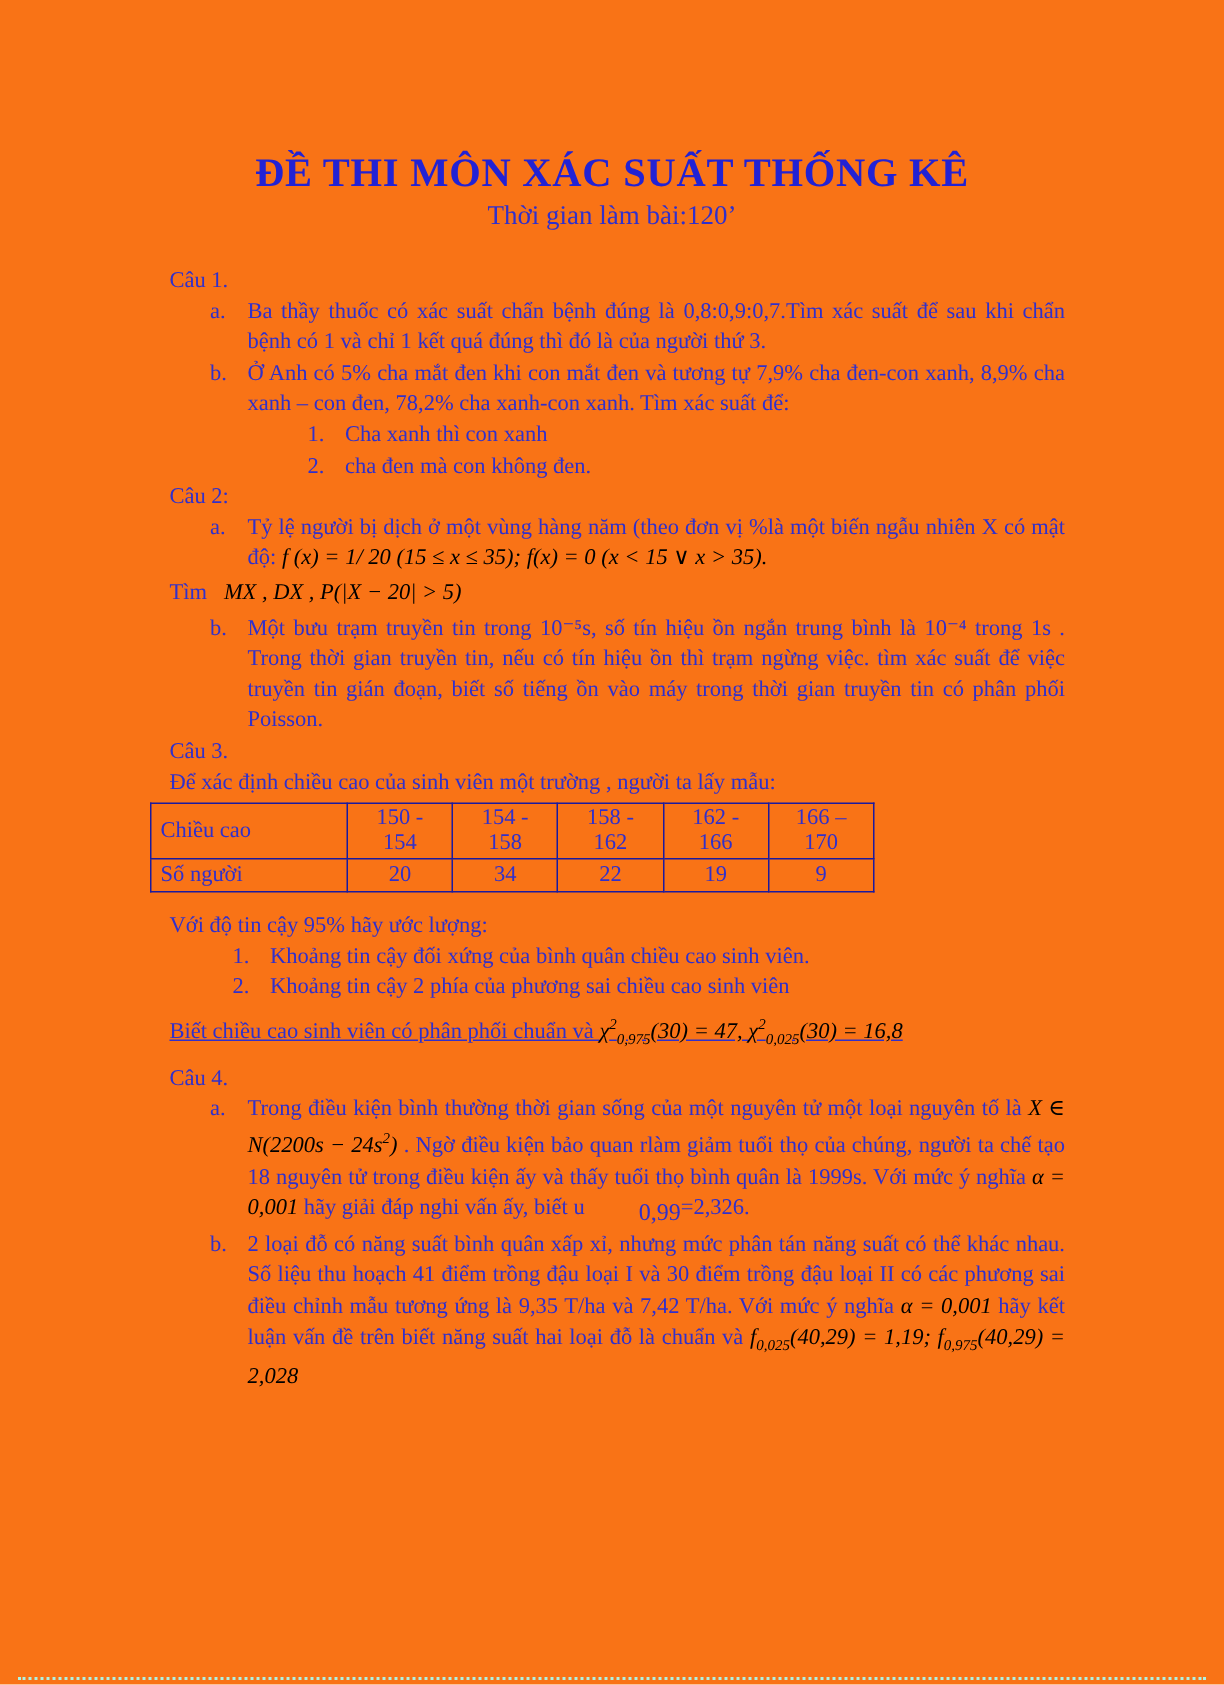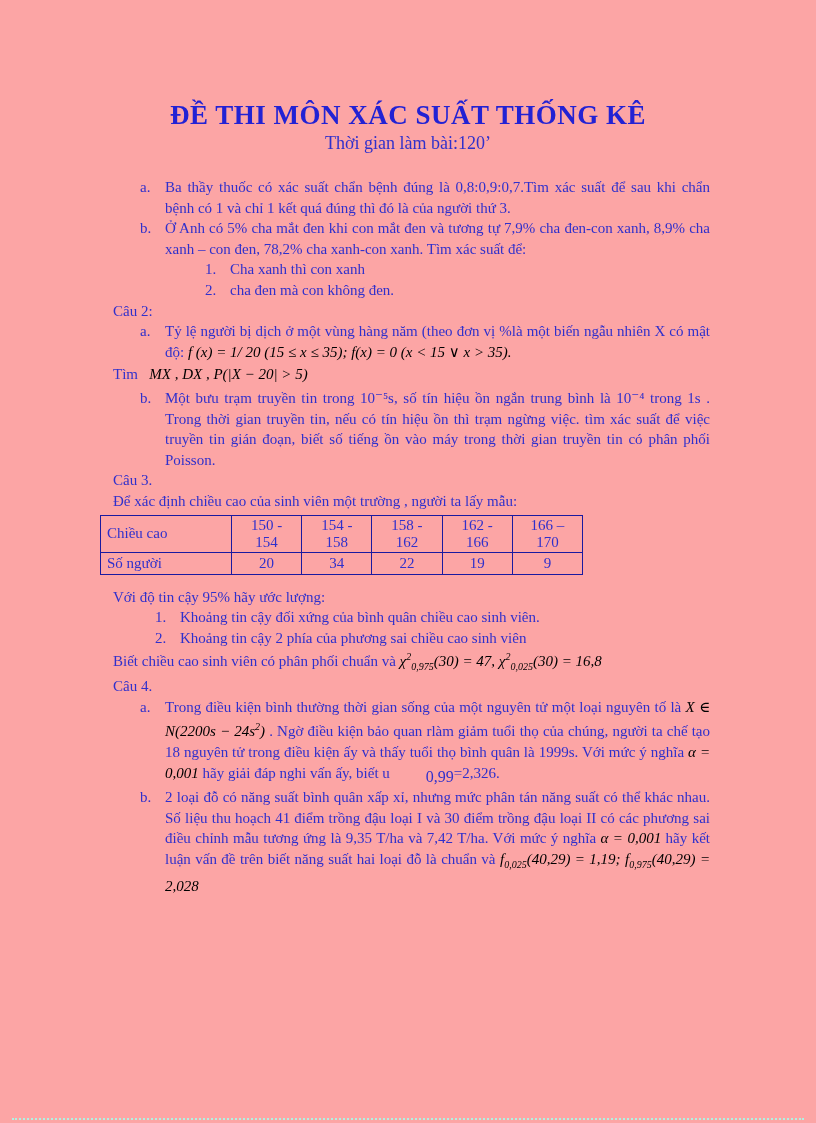--- a/index.html
+++ b/index.html
@@ -1,19 +1,19 @@
 <!DOCTYPE html>
 <html><head>
 <meta charset="utf-8">
 <style>
   html,body { margin:0; padding:0; background:#fff; }
   .page {
     position:relative;
     width:816px; height:1123px;
-    background:#fca5a5;
+    background:#f97316;
     overflow:hidden;
     font-family:"Liberation Serif","DejaVu Serif",serif;
     color:var(--text-blue,#3030cc);
   }
   .title {
     padding-top:99px;
     text-align:center;
     font-size:27px; line-height:32px;
     font-weight:bold;
     color:var(--title-blue,#2222d4);
@@ -49,37 +49,38 @@
     font-size:15px;
   }
   table.freq td {
     border:1.5px solid var(--table-border,#1a1aa0);
     padding:1px 6px;
     height:19px;
     text-align:center;
     line-height:17px;
   }
   table.freq td.first { width:118px; text-align:left; }
-  .chi-line { line-height:18px; }
+  .chi-line { line-height:30px;text-decoration:underline; }
   .dotted-line {
     position:absolute;
     left:12px; right:12px; bottom:3px;
     border-top:2px dotted var(--dotted-line,#aef2e2);
   }
 </style>
 </head>
 <body style="--text-blue: #3030cc; --title-blue: #2222d4; --math-black: #000000; --table-border: #1a1aa0; --dotted-line: #aef2e2;">
 
 <div class="page">
 
   <div class="title">ĐỀ THI MÔN XÁC SUẤT THỐNG KÊ</div>
   <div class="subtitle">Thời gian làm bài:120’</div>
 
   <div class="body">
 
+    <div class="sec-label">Câu 1.</div>
     <div class="li lvl1">
       <span class="marker">a.</span>
       <div class="txt">Ba thầy thuốc có xác suất chẩn bệnh đúng là 0,8:0,9:0,7.Tìm  xác suất để sau khi chẩn bệnh có 1 và chỉ 1 kết quá đúng  thì đó là của người thứ 3.</div>
     </div>
     <div class="li lvl1">
       <span class="marker">b.</span>
       <div class="txt">Ở Anh có 5% cha mắt đen khi con mắt đen và tương tự 7,9% cha đen-con xanh, 8,9% cha xanh – con đen, 78,2% cha xanh-con xanh. Tìm xác suất để:</div>
     </div>
     <div class="li lvl2">
       <span class="marker">1.</span>

